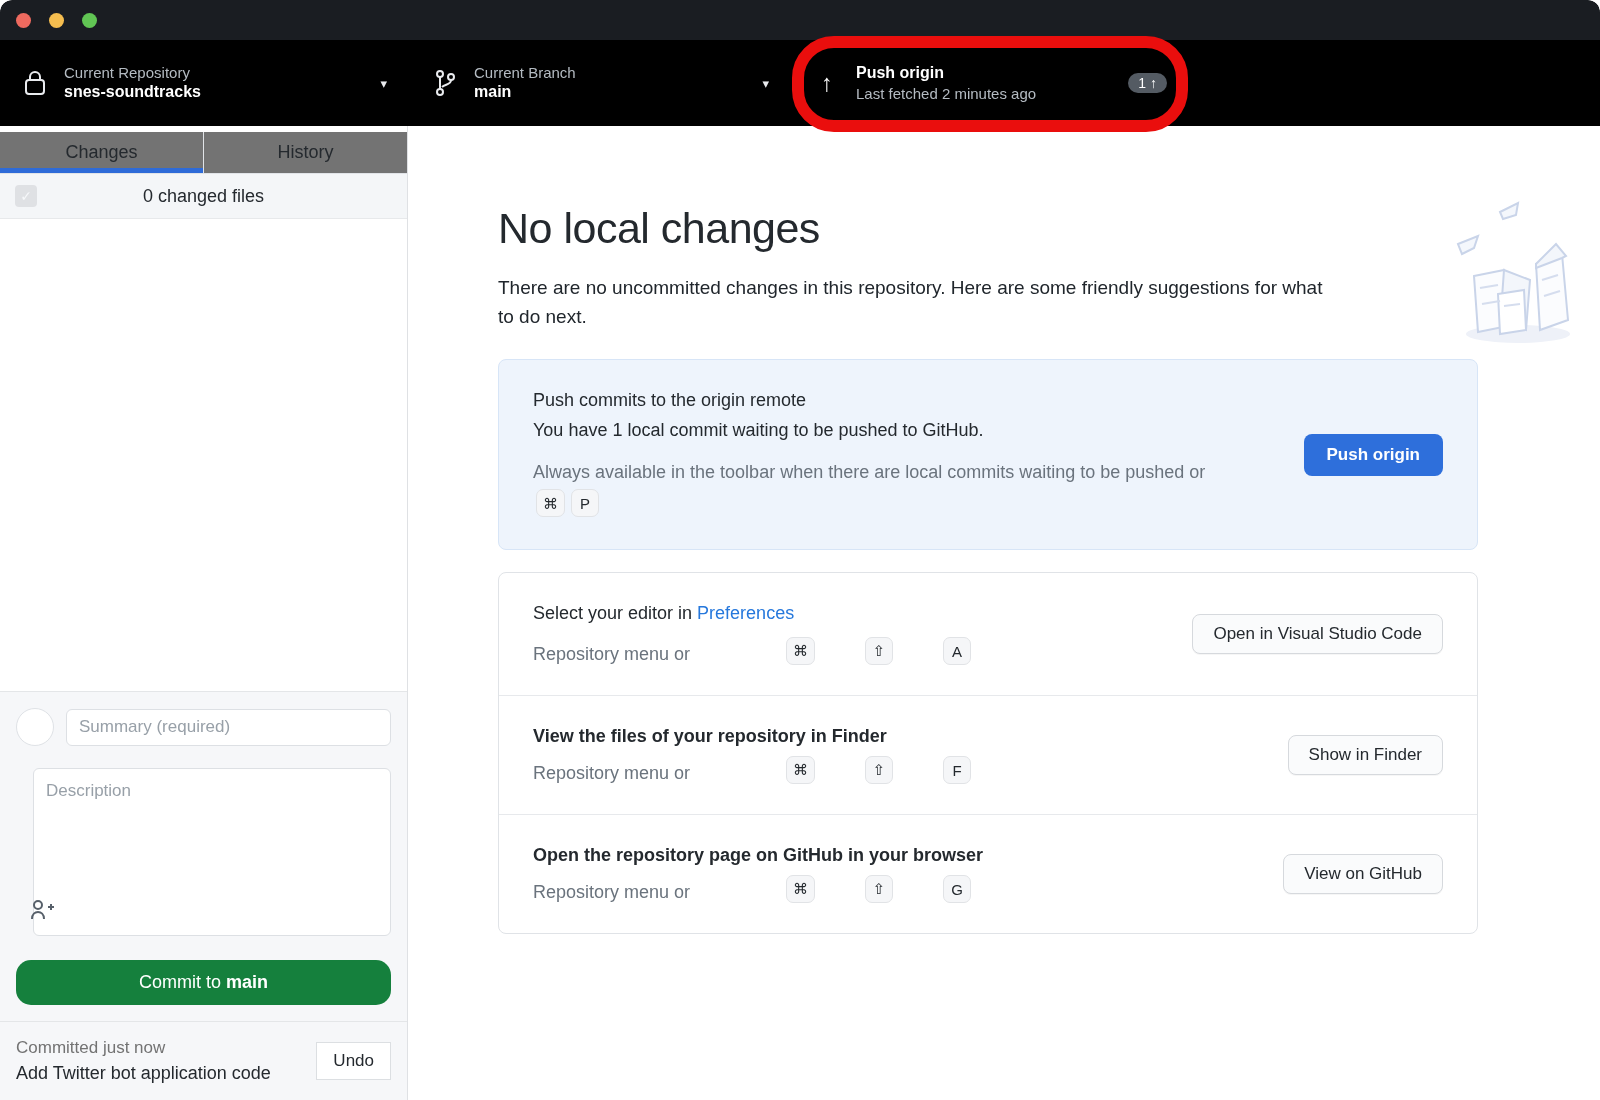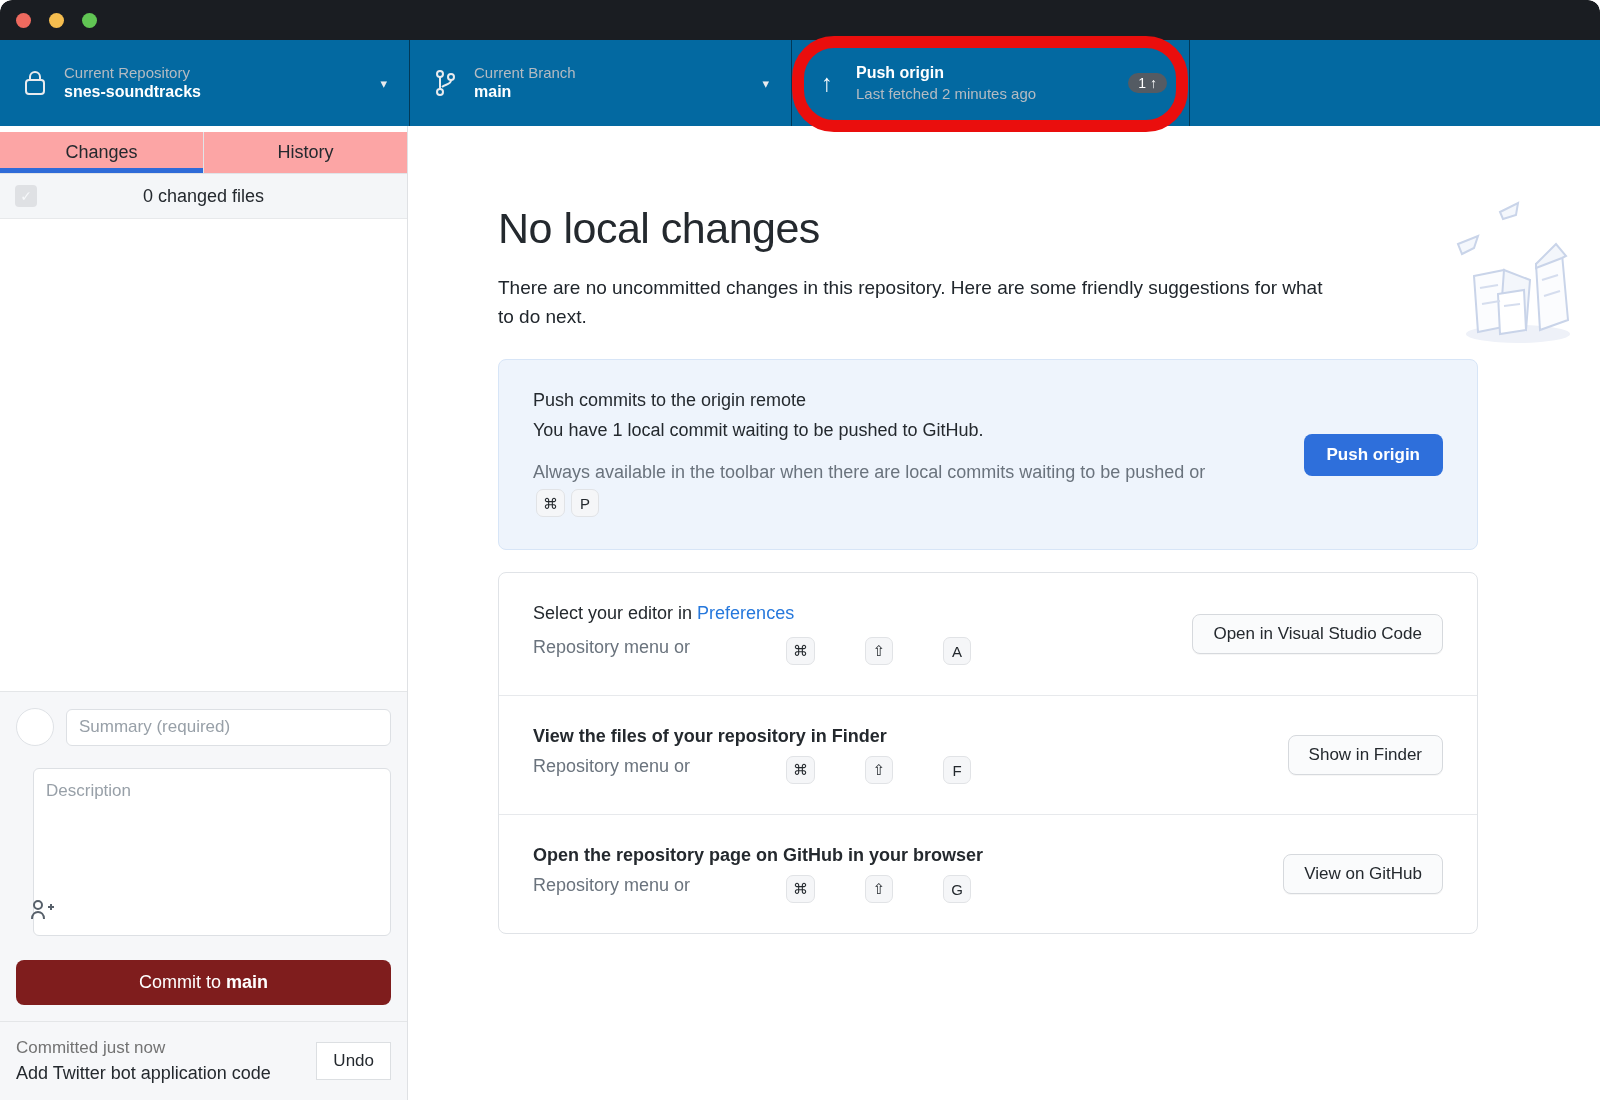--- a/index.html
+++ b/index.html
@@ -8,55 +8,55 @@
   #app { position:relative; width:1600px; height:1100px; overflow:hidden; background:#fff; border-radius:12px 12px 0 0; }
 
   
   .titlebar { position:absolute; left:0; top:0; width:1600px; height:40px; background:#1a1d22; border-radius:12px 12px 0 0; z-index:5; }
   .traffic { position:absolute; top:13px; width:15px; height:15px; border-radius:50%; }
   .t-close { left:16px; background:#ee6a5f; }
   .t-min   { left:49px; background:#f5bd4f; }
   .t-zoom  { left:82px; background:#61c554; }
 
   
-  .toolbar { position:absolute; left:0; top:40px; width:1600px; height:86px; background:#0369a1; display:flex; z-index:4; }
+  .toolbar { position:absolute; left:0; top:40px; width:1600px; height:86px; background:#000000; display:flex; z-index:4; }
   .tool-section { display:flex; align-items:center; padding:0 22px; border-right:1px solid rgba(0,0,0,.45); }
   .sec-repo { width:410px; }
   .sec-branch { width:382px; }
   .sec-push { width:398px; }
   .sec-rest { flex:1; border-right:none; }
   .tool-icon { width:26px; margin-right:16px; display:flex; align-items:center; justify-content:center; flex:none; }
   .tool-text { line-height:1.3; min-width:0; }
   .tool-label { font-size:15px; color:#b4bbc2; }
   .tool-value { font-size:16px; font-weight:700; color:#ffffff; }
   .tool-chevron { margin-left:auto; color:#e9ebee; font-size:13px; }
   .arrow-up-glyph { font-size:24px; color:#ffffff; line-height:1; }
   .push-badge { margin-left:auto; background:#545b63; color:#fff; font-size:14px; padding:2px 10px; border-radius:12px; white-space:nowrap; }
 
   
   .annotation { position:absolute; left:792px; top:36px; width:396px; height:96px; border:12px solid #ea0e0d; border-radius:42px; z-index:20; pointer-events:none; }
 
   
   .sidebar { position:absolute; left:0; top:126px; width:408px; bottom:0; background:#ffffff; border-right:1px solid #dfe1e4; display:flex; flex-direction:column; z-index:3; }
   .tabs { height:48px; display:flex; border-bottom:1px solid #e1e4e8; flex:none; }
-  .tab { flex:1; display:flex; align-items:center; justify-content:center; font-size:18px; color:#24292e; position:relative; cursor:pointer; background:#fca5a5;margin-top:6px; }
+  .tab { flex:1; display:flex; align-items:center; justify-content:center; font-size:18px; color:#24292e; position:relative; cursor:pointer; background:#737373;margin-top:6px; }
   .tab + .tab { border-left:1px solid #e1e4e8; }
   .tab.active::after { content:""; position:absolute; left:0; right:0; bottom:0; height:5px; background:#2e6bd8; }
   .changed-row { height:45px; flex:none; background:#f4f6f8; border-bottom:1px solid #e7e9eb; display:flex; align-items:center; justify-content:center; font-size:18px; position:relative; }
   .checkbox { position:absolute; left:15px; top:11px; width:22px; height:22px; background:#dfe1e4; border-radius:4px; display:flex; align-items:center; justify-content:center; color:#f6f8fa; font-size:14px; font-weight:700; }
   .changes-empty { flex:1; background:#fff; }
   .commit-area { flex:none; background:#f6f7f9; border-top:1px solid #e4e6e8; padding:16px; }
   .summary-row { display:flex; align-items:center; gap:12px; margin-bottom:22px; }
   .avatar { width:38px; height:38px; border-radius:50%; background:#fff; border:1px solid #dfe2e6; flex:none; }
   .summary-input { flex:1; height:37px; border:1px solid #dde0e4; border-radius:6px; background:#fff; font-size:17px; padding:0 12px; font-family:inherit; color:#1d4ed8; }
   .summary-input::placeholder, .desc-input::placeholder { color:#98a0a8; }
   .desc-wrap { position:relative;padding-left:17px; }
   .desc-input { width:100%; height:168px; border:1px solid #dde0e4; border-radius:6px; background:#fff; font-size:17px; padding:12px; resize:none; font-family:inherit; color:#24292e; }
   .person-add { position:absolute; left:13px; bottom:14px; }
-  .commit-btn { margin-top:20px; width:100%; height:45px; background:#7f1d1d; border:none; border-radius:8px; color:#fff; font-size:18px; font-family:inherit; cursor:pointer; }
+  .commit-btn { margin-top:20px; width:100%; height:45px; background:#15803d; border:none; border-radius:15px; color:#fff; font-size:18px; font-family:inherit; cursor:pointer; }
   .history-area { flex:none; background:#f6f7f9; border-top:1px solid #e4e6e8; padding:16px; display:flex; align-items:center; }
   .hist-text { flex:1; min-width:0; }
   .hist-status { font-size:17px; color:#737373; margin-bottom:5px; }
   .hist-message { font-size:18px; color:#24292e; }
   .undo-btn { flex:none; background:#fff; border:1px solid #dcdfe2; border-radius:0; padding:8px 16px; font-size:17px; font-family:inherit; color:#24292e; cursor:pointer; }
 
   
   .main { position:absolute; left:408px; top:126px; right:0; bottom:0; background:#fff; padding:78px 0 0 90px; }
   .hero { position:relative; width:980px; }
   .page-title { font-size:43px; font-weight:300; letter-spacing:-0.5px; color:#24292e; margin-bottom:20px; }
@@ -70,21 +70,21 @@
   .pp-hint { font-size:18px; color:#6a737d; line-height:31px; max-width:690px; }
   .btn-primary { flex:none; background:#2e6fdb; border:none; color:#fff; font-size:17px; font-weight:600; padding:11px 23px; border-radius:8px; font-family:inherit; cursor:pointer; }
 
   .suggestions { width:980px; border:1px solid #e0e3e7; border-radius:8px; background:#fff; }
   .sugg-row { display:flex; align-items:center; padding:30px 34px; border-bottom:1px solid #e7e9ec; }
   .sugg-row:last-child { border-bottom:none; }
   .sg-left { flex:1; min-width:0; }
   .sg-title { font-size:18px; font-weight:700; margin-bottom:9px; }
   .sg-editor { font-size:18px; margin-bottom:13px; color:#24292e; }
   .link { color:#2678dc; cursor:pointer; }
-  .sg-hint { font-size:18px; color:#6a737d; display:flex; align-items:flex-start;gap:44px; }
+  .sg-hint { font-size:18px; color:#6a737d; display:flex; align-items:flex-end;gap:44px; }
   .btn-secondary { flex:none; background:#fafbfc; border:1px solid #d6d9dd; border-radius:8px; padding:9px 20px; font-size:17px; color:#24292e; font-family:inherit; cursor:pointer; box-shadow:0 1px 0 rgba(27,31,35,.04); }
 
   kbd.key { display:inline-flex; align-items:center; justify-content:center; min-width:28px; height:28px; padding:0 6px; background:#f5f6f8; border:1px solid #e1e3e6; border-radius:7px; font-size:15px; color:#24292e; font-family:inherit; margin:0 3px; vertical-align:middle; }
   .hint-inline kbd.key { transform:translateY(-1px); }
 </style>
 </head>
 <body>
 
 <div id="app">
 

